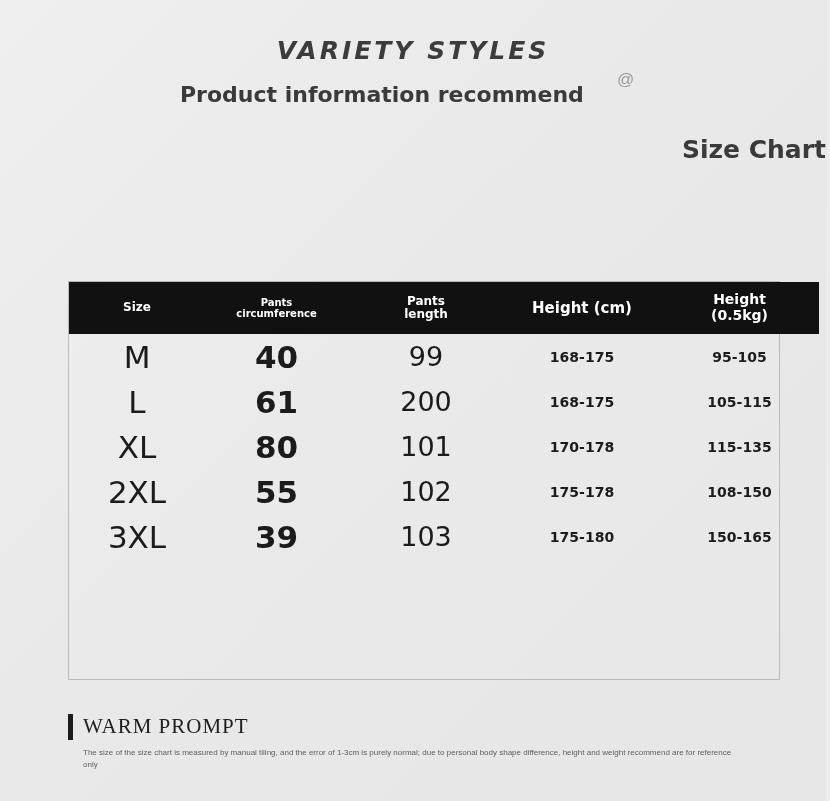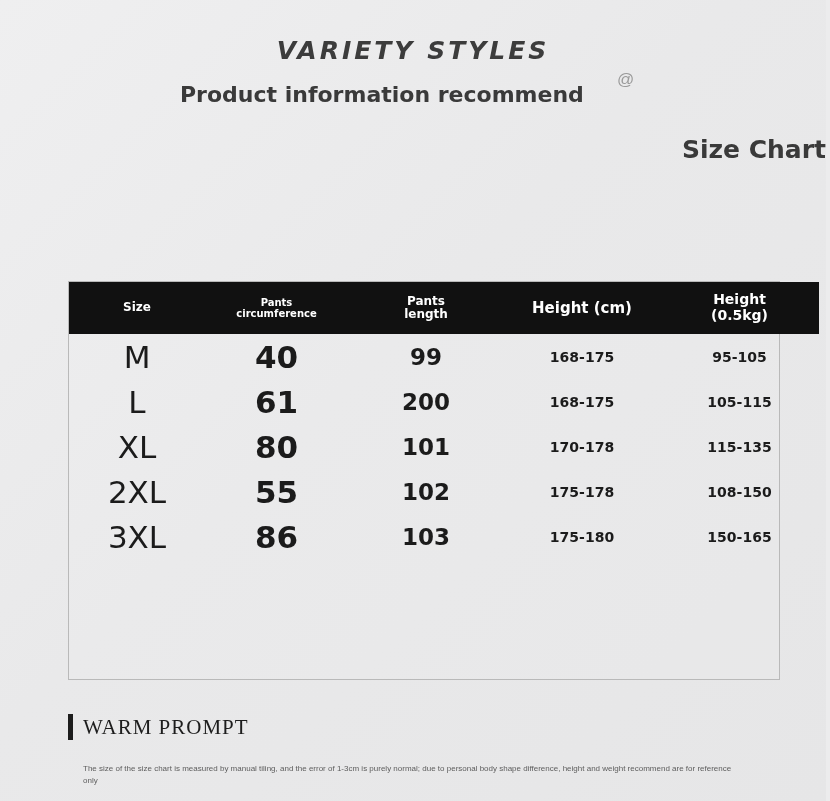--- a/index.html
+++ b/index.html
@@ -95,51 +95,50 @@
 
   table.size-chart tbody td {
     text-align: center;
     vertical-align: middle;
     color: #1b1b1b;
     font-family: "DejaVu Sans", sans-serif;
     background: transparent;
   }
   tbody td.c-size { font-size: 31px; }
   tbody td.c-waist { font-size: 31px; font-weight: bold; }
-  tbody td.c-pants { font-size: 23px; font-weight: bold; }
+  tbody td.c-pants { font-size: 27px; font-weight: normal; }
   tbody td.c-height { font-size: 14px; font-weight: bold; }
   tbody td.c-weight { font-size: 14px; font-weight: bold; }
 
   tbody tr { height: 45px; }
 
   
   .warm {
     position: absolute;
     left: 68px;
     top: 714px;
     width: 712px;
   }
   .warm-title-row {
     display: flex;
-    align-items: center;
   }
   .warm-bar {
     width: 5px;
     height: 26px;
     background: #1d1d1d;
     margin-right: 10px;
   }
   .warm-title {
     font-family: "Liberation Serif", serif;
     font-size: 21px;
     letter-spacing: 1px;
     color: #1d1d1d;
   }
   .warm-body {
-    margin-top: 23px;
+    margin-top: 7px;
     margin-left: 15px;
     font-size: 8px;
     line-height: 1.55;
     color: #5d5d5d;
     width: 660px;
   }
 </style>
 </head>
 <body>
 
@@ -197,21 +196,21 @@
         </tr>
         <tr>
           <td class="c-size">2XL</td>
           <td class="c-waist">55</td>
           <td class="c-pants">102</td>
           <td class="c-height">175-178</td>
           <td class="c-weight">108-150</td>
         </tr>
         <tr>
           <td class="c-size">3XL</td>
-          <td class="c-waist">86</td>
+          <td class="c-waist">39</td>
           <td class="c-pants">103</td>
           <td class="c-height">175-180</td>
           <td class="c-weight">150-165</td>
         </tr>
       </tbody>
     </table>
   </div>
 
   <div class="warm">
     <div class="warm-title-row">

